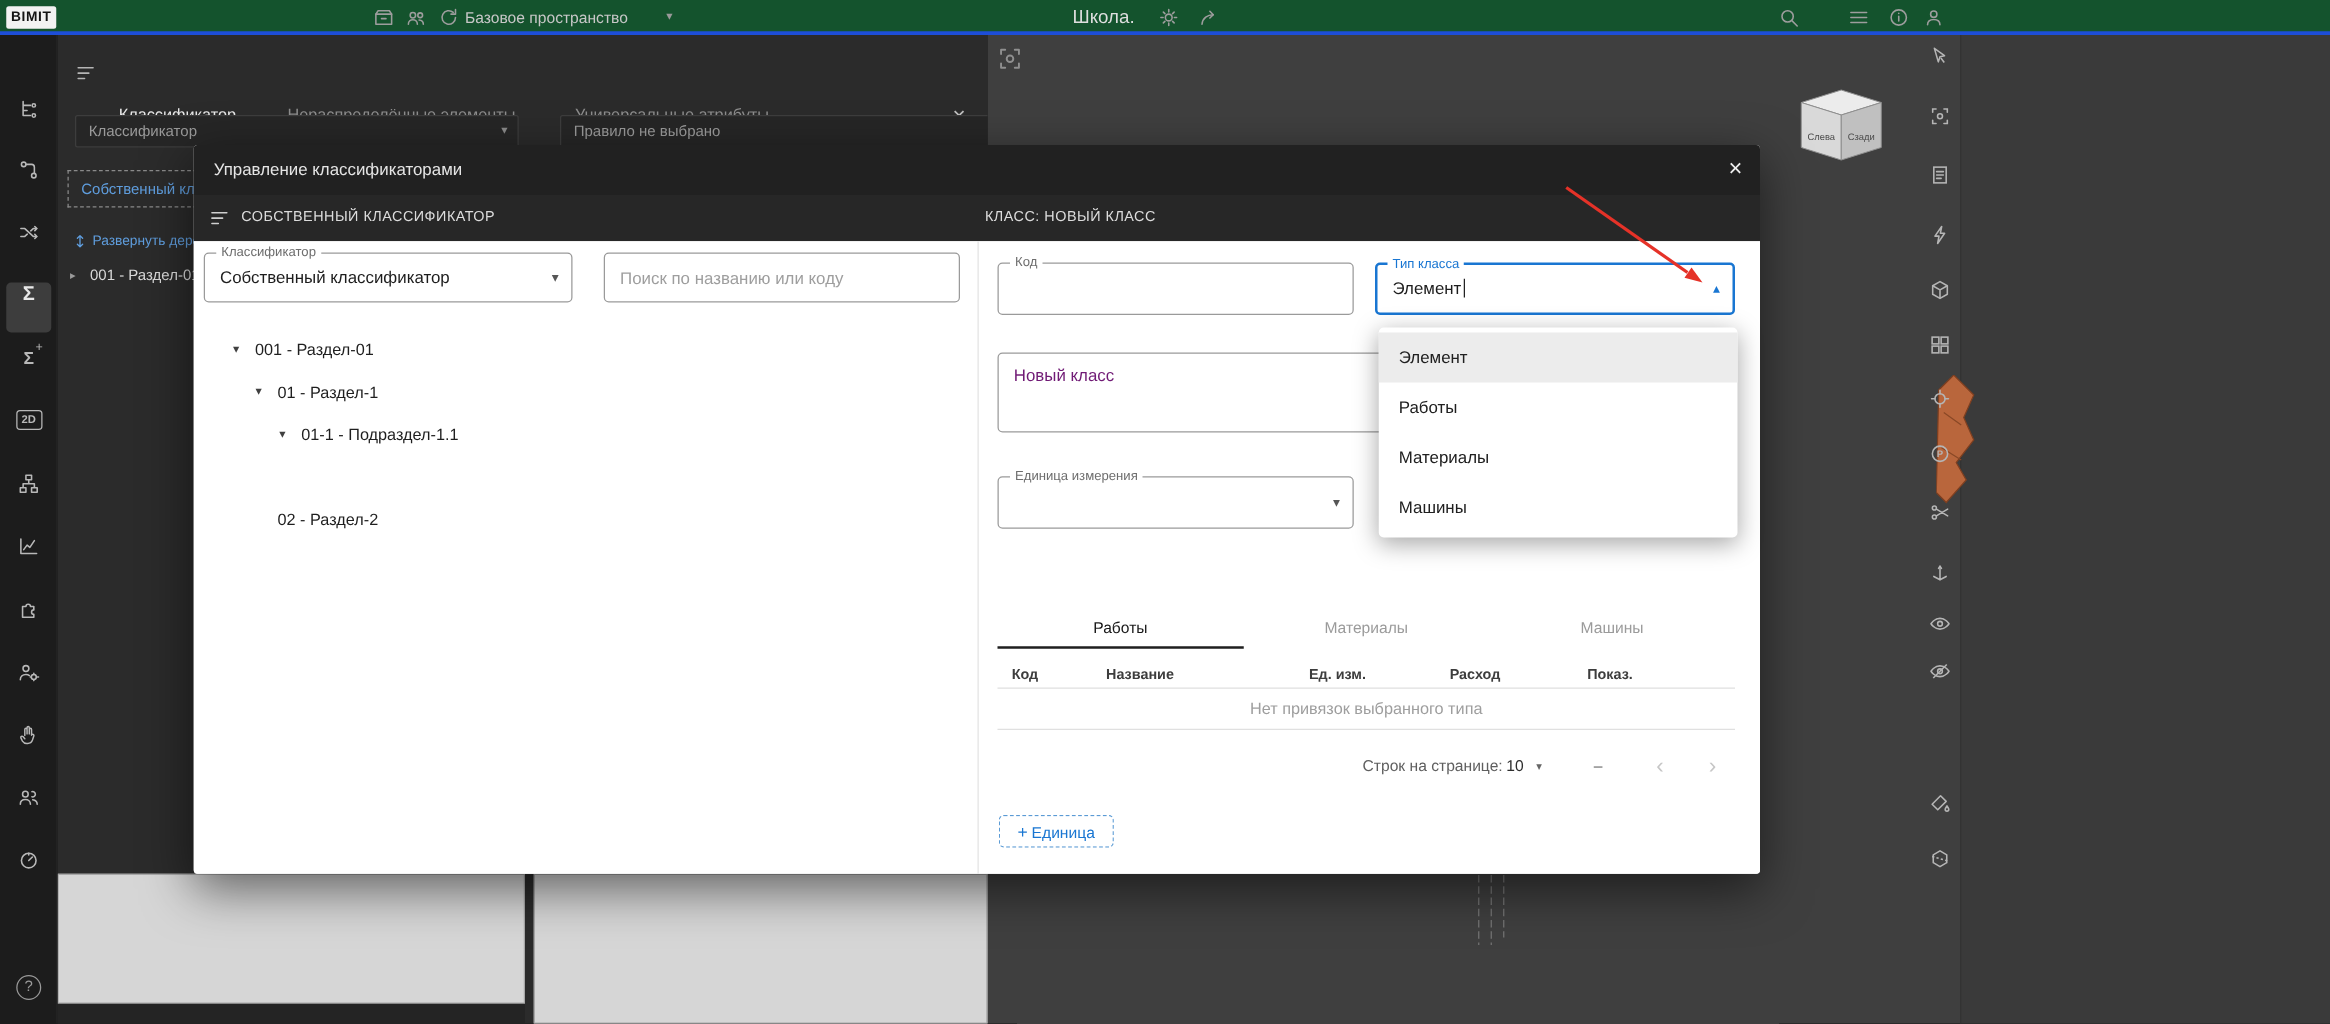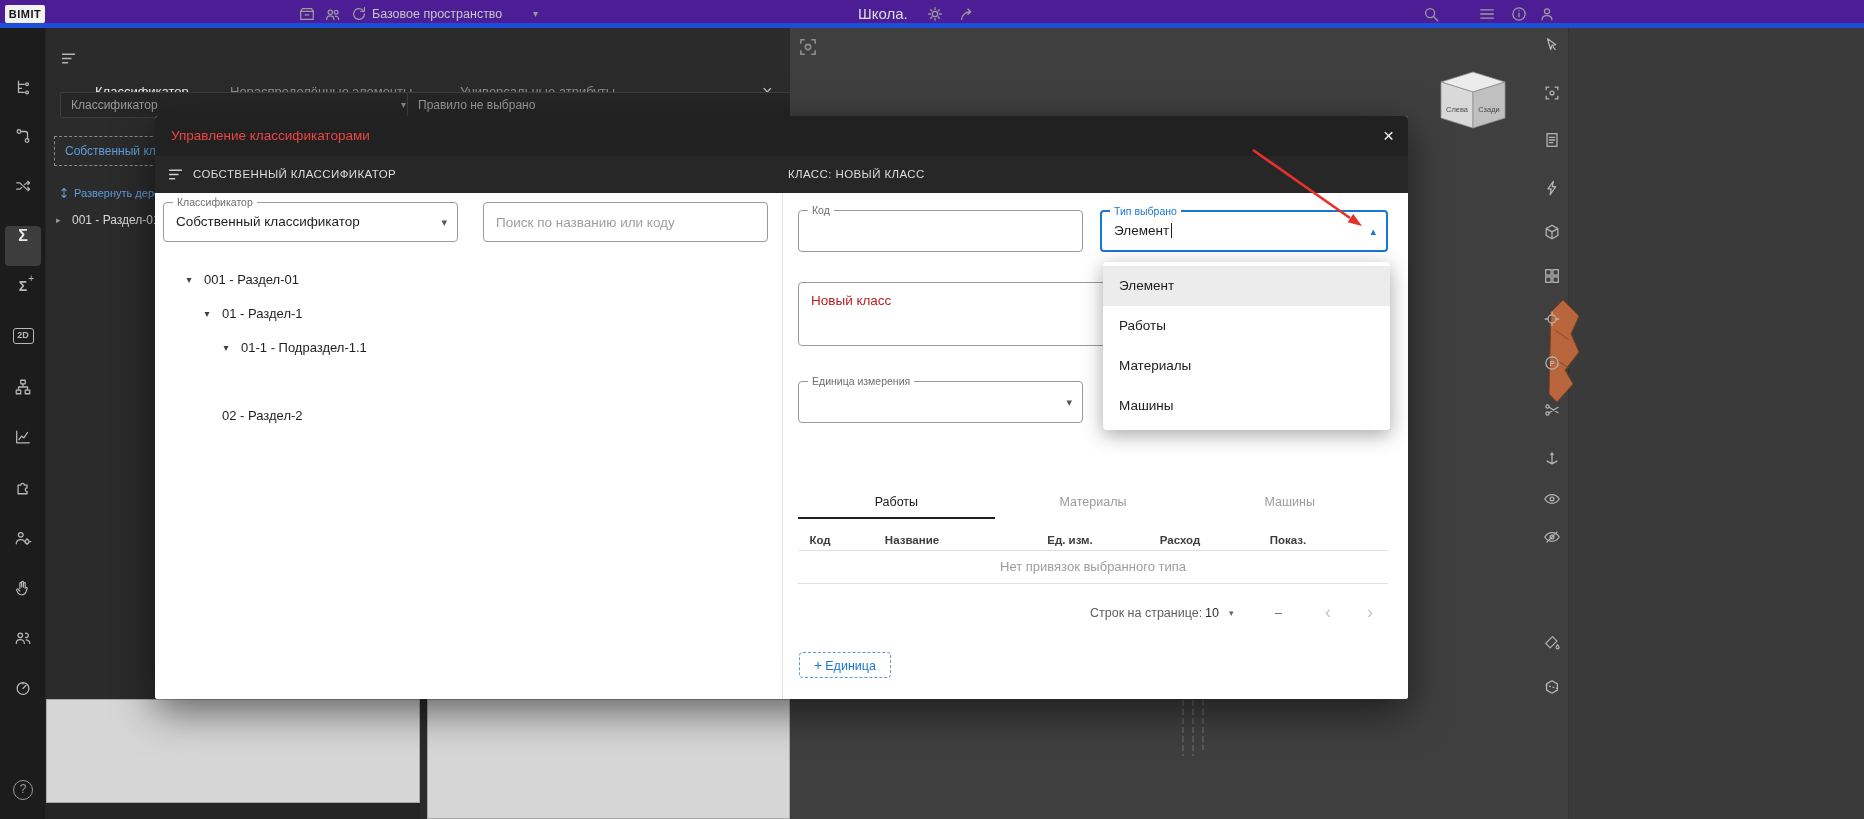--- a/index.html
+++ b/index.html
@@ -1,20 +1,20 @@
 <!DOCTYPE html>
 <html><head>
 <meta charset="utf-8">
 <style>
   html,body{margin:0;padding:0;background:#222}
   *{box-sizing:border-box}
   .app{position:relative;width:1864px;height:819px;overflow:hidden;font-family:"Liberation Sans",sans-serif;background:#1c1c1c}
   svg{display:block}
   
-  .topbar{position:absolute;left:0;top:0;width:1864px;height:28px;background:#4c1d95;border-bottom:5px solid #1d4ed8;z-index:7}
+  .topbar{position:absolute;left:0;top:0;width:1864px;height:28px;background:#14532d;border-bottom:3px solid #1d4ed8;z-index:7}
   .logo{position:absolute;left:5px;top:5px;width:40px;height:18px;background:#f2f2f2;border-radius:2px;color:#141414;font-size:11px;font-weight:bold;text-align:center;line-height:18px;letter-spacing:.5px}
   .tbico{position:absolute;top:5px;color:#9d9d9d;cursor:pointer}
   .tbtxt{position:absolute;top:0;height:40px;line-height:28px;white-space:nowrap}
   
   .lsidebar{position:absolute;left:0;top:28px;width:46px;height:791px;background:#1c1c1c;border-right:1px solid #242424;z-index:7}
   .ticon{position:absolute;left:0;width:46px;display:flex;justify-content:center;color:#b8b8b8;z-index:8;cursor:pointer}
   .tactive{position:absolute;left:5px;width:36px;height:40px;background:#3d3d3d;border-radius:4px;z-index:7}
   .sigma{font-size:16px;font-weight:bold;line-height:18px;color:#e8e8e8}
   .twod{width:21px;height:16px;border:1.5px solid #b8b8b8;border-radius:3px;font-size:9px;font-weight:bold;text-align:center;line-height:13px;color:#b8b8b8}
   .helpbtn{position:absolute;left:13px;top:780px;width:20px;height:20px;border:1.5px solid #9a9a9a;border-radius:50%;color:#9a9a9a;font-size:12px;text-align:center;line-height:17px;z-index:8;cursor:pointer}
@@ -25,21 +25,21 @@
   .pclose{position:absolute;left:716px;top:48px;height:34px;line-height:32px;font-size:18px;color:#c2c2c2;cursor:pointer}
   .dfield{position:absolute;height:26px;background:#262626;border:1px solid #3d3d3d;border-radius:2px;color:#9a9a9a;font-size:12px;line-height:24px;padding:0 10px;cursor:pointer}
   .dcaret{position:absolute;right:8px;top:0;line-height:24px;font-size:10px;color:#8a8a8a}
   .chip{position:absolute;left:8px;top:108px;width:260px;height:30px;border:1px dashed #8a8a8a;color:#5f9ddd;font-size:12px;line-height:28px;padding:0 10px;white-space:nowrap;cursor:pointer}
   .plink{position:absolute;left:12px;top:158px;color:#5f9ddd;font-size:11px;line-height:14px;white-space:nowrap;cursor:pointer;display:flex;align-items:center;gap:4px}
   .ptreerow{position:absolute;left:10px;top:182px;height:20px;display:flex;align-items:center;color:#d9d9d9;font-size:12px;white-space:nowrap;cursor:pointer}
   .ptreerow .pc{width:12px;color:#9a9a9a;font-size:9px;margin-right:4px}
   
   .modal{position:absolute;left:155px;top:116px;width:1253px;height:583px;background:#fff;z-index:20;box-shadow:0 12px 40px rgba(0,0,0,.55);border-radius:3px}
   .mheader{position:absolute;left:0;top:0;width:100%;height:40px;background:#212121;border-radius:3px 3px 0 0}
-  .mtitle{position:absolute;left:16px;top:0;line-height:40px;font-size:13.5px;color:#ef4444}
+  .mtitle{position:absolute;left:16px;top:0;line-height:40px;font-size:13.5px;color:#e5e5e5}
   .mclose{position:absolute;right:14px;top:0;line-height:40px;font-size:19px;color:#f0f0f0;cursor:pointer}
   .msub{position:absolute;left:0;top:40px;width:100%;height:37px;background:#272727}
   .msubtitle{position:absolute;top:0;line-height:37px;font-size:11.5px;color:#dcdcdc;letter-spacing:.4px;white-space:nowrap}
   .mbody{position:absolute;left:0;top:77px;width:100%;height:506px;background:#fff;border-radius:0 0 3px 3px}
   .vdivider{position:absolute;left:627px;top:77px;width:1px;height:506px;background:#e4e4e4}
   .field{position:absolute;border:1px solid #9a9a9a;border-radius:4px;background:#fff;cursor:pointer}
   .flabel{position:absolute;top:-7px;left:9px;background:#fff;padding:0 4px;font-size:10.5px;color:#6e6e6e;line-height:13px;white-space:nowrap}
   .fvalue{position:absolute;left:12px;top:0;right:24px;font-size:13.5px;color:#1d1d1d;white-space:nowrap;overflow:hidden}
   .fcaret{position:absolute;right:10px;top:50%;transform:translateY(-50%);font-size:11px;color:#565656}
   .field.focus{border:2px solid #1976d2}
@@ -364,21 +364,21 @@
 
     <div class="ptab active" style="left:49px">Классификатор</div>
     <div class="ptab" style="left:184px">Нераспределённые элементы</div>
     <div class="ptab" style="left:414px">Универсальные атрибуты</div>
     <div class="pclose">×</div>
 
     <div class="dfield" style="left:14px;top:64px;width:355px">
       <span>Классификатор</span>
       <span class="dcaret">▾</span>
     </div>
-    <div class="dfield" style="left:361px;top:64px;width:407px">
+    <div class="dfield" style="left:402px;top:64px;width:407px">
       <span>Правило не выбрано</span>
       <span class="dcaret">▾</span>
     </div>
 
     <div class="chip">Собственный классификатор</div>
 
     <div class="plink">
       <svg width="12" height="12" viewBox="0 0 20 20" fill="none" stroke="#5f9ddd" stroke-width="1.8" stroke-linecap="round" stroke-linejoin="round">
           <path d="M10 3v14M6.5 6L10 2.5 13.5 6M6.5 14l3.5 3.5 3.5-3.5"></path>
         </svg>
@@ -432,26 +432,26 @@
       <span>01-1 - Подраздел-1.1</span>
     </div>
     <div class="mtrow" style="top:282px;padding-left:59px">
       <span>02 - Раздел-2</span>
     </div>
 
     <div class="field" style="left:643px;top:94px;width:285px;height:42px">
       <span class="flabel">Код</span>
     </div>
     <div class="field focus" style="left:945px;top:94px;width:288px;height:42px">
-      <span class="flabel">Тип выбрано</span>
+      <span class="flabel">Тип класса</span>
       <span class="fvalue" style="line-height:38px"><span>Элемент</span><span class="cursorbar"></span></span>
       <span class="fcaret">▴</span>
     </div>
     <div class="field" style="left:643px;top:166px;width:590px;height:64px">
-      <span style="position:absolute;left:12px;top:10px;font-size:13.5px;color:#b91c1c">Новый класс</span>
+      <span style="position:absolute;left:12px;top:10px;font-size:13.5px;color:#701a75">Новый класс</span>
     </div>
     <div class="field" style="left:643px;top:265px;width:285px;height:42px">
       <span class="flabel">Единица измерения</span>
       <span class="fcaret">▾</span>
     </div>
 
     <div class="mtabs">
       <div class="mtab active">Работы</div>
       <div class="mtab">Материалы</div>
       <div class="mtab">Машины</div>

